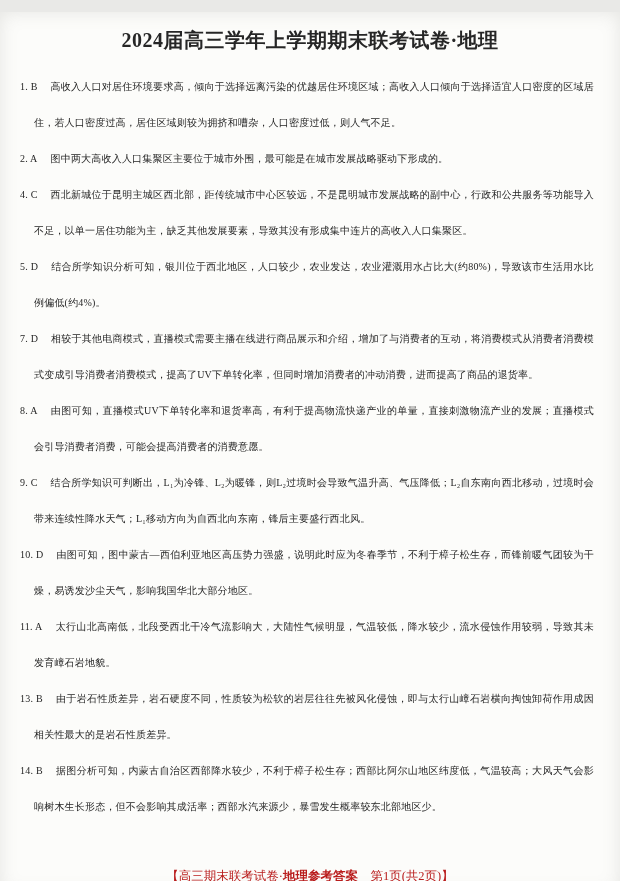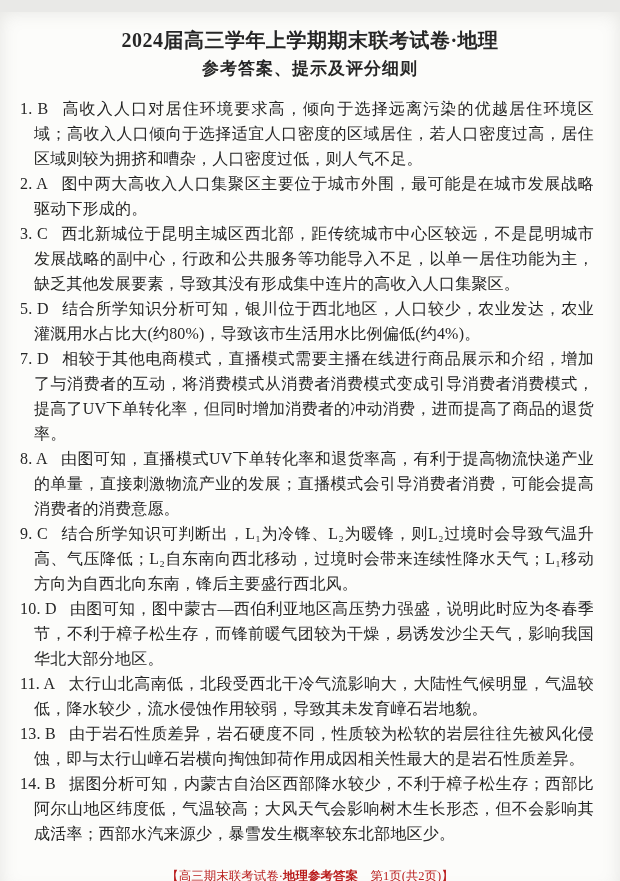--- a/index.html
+++ b/index.html
@@ -25,22 +25,22 @@
   .doc-subtitle {
     font-size: 17px;
     line-height: 27px;
     font-weight: bold;
     letter-spacing: 1px;
   }
   .answers {
     padding: 14px 26px 0 20px;
   }
   .answer {
-    font-size: 16px;
-    line-height: 25px;
+    font-size: 10px;
+    line-height: 36px;
     text-align: justify;
     padding-left: 14px;
     text-indent: -14px;
     letter-spacing: 0.2px;
   }
   .answer .num {
     display: inline;
     margin-right: 13px;
     white-space: pre;
   }
@@ -56,27 +56,26 @@
   }
   .footer .bold { font-weight: bold; }
 </style>
 </head>
 <body>
 
 <div class="page">
 
   <div class="header">
     <h1 class="doc-title">2024届高三学年上学期期末联考试卷·地理</h1>
-    <h2 class="doc-subtitle">参考答案、提示及评分细则</h2>
   </div>
 
   <div class="answers">
     <p class="answer"><span class="num">1. B</span><span>高收入人口对居住环境要求高，倾向于选择远离污染的优越居住环境区域；高收入人口倾向于选择适宜人口密度的区域居住，若人口密度过高，居住区域则较为拥挤和嘈杂，人口密度过低，则人气不足。</span></p>
     <p class="answer"><span class="num">2. A</span><span>图中两大高收入人口集聚区主要位于城市外围，最可能是在城市发展战略驱动下形成的。</span></p>
-    <p class="answer"><span class="num">3. C</span><span>西北新城位于昆明主城区西北部，距传统城市中心区较远，不是昆明城市发展战略的副中心，行政和公共服务等功能导入不足，以单一居住功能为主，缺乏其他发展要素，导致其没有形成集中连片的高收入人口集聚区。</span></p>
+    <p class="answer"><span class="num">4. C</span><span>西北新城位于昆明主城区西北部，距传统城市中心区较远，不是昆明城市发展战略的副中心，行政和公共服务等功能导入不足，以单一居住功能为主，缺乏其他发展要素，导致其没有形成集中连片的高收入人口集聚区。</span></p>
     <p class="answer"><span class="num">5. D</span><span>结合所学知识分析可知，银川位于西北地区，人口较少，农业发达，农业灌溉用水占比大(约80%)，导致该市生活用水比例偏低(约4%)。</span></p>
     <p class="answer"><span class="num">7. D</span><span>相较于其他电商模式，直播模式需要主播在线进行商品展示和介绍，增加了与消费者的互动，将消费模式从消费者消费模式变成引导消费者消费模式，提高了UV下单转化率，但同时增加消费者的冲动消费，进而提高了商品的退货率。</span></p>
     <p class="answer"><span class="num">8. A</span><span>由图可知，直播模式UV下单转化率和退货率高，有利于提高物流快递产业的单量，直接刺激物流产业的发展；直播模式会引导消费者消费，可能会提高消费者的消费意愿。</span></p>
     <p class="answer"><span class="num">9. C</span><span>结合所学知识可判断出，L₁为冷锋、L₂为暖锋，则L₂过境时会导致气温升高、气压降低；L₂自东南向西北移动，过境时会带来连续性降水天气；L₁移动方向为自西北向东南，锋后主要盛行西北风。</span></p>
     <p class="answer"><span class="num">10. D</span><span>由图可知，图中蒙古—西伯利亚地区高压势力强盛，说明此时应为冬春季节，不利于樟子松生存，而锋前暖气团较为干燥，易诱发沙尘天气，影响我国华北大部分地区。</span></p>
     <p class="answer"><span class="num">11. A</span><span>太行山北高南低，北段受西北干冷气流影响大，大陆性气候明显，气温较低，降水较少，流水侵蚀作用较弱，导致其未发育嶂石岩地貌。</span></p>
     <p class="answer"><span class="num">13. B</span><span>由于岩石性质差异，岩石硬度不同，性质较为松软的岩层往往先被风化侵蚀，即与太行山嶂石岩横向掏蚀卸荷作用成因相关性最大的是岩石性质差异。</span></p>
     <p class="answer"><span class="num">14. B</span><span>据图分析可知，内蒙古自治区西部降水较少，不利于樟子松生存；西部比阿尔山地区纬度低，气温较高；大风天气会影响树木生长形态，但不会影响其成活率；西部水汽来源少，暴雪发生概率较东北部地区少。</span></p>
 
   </div>

